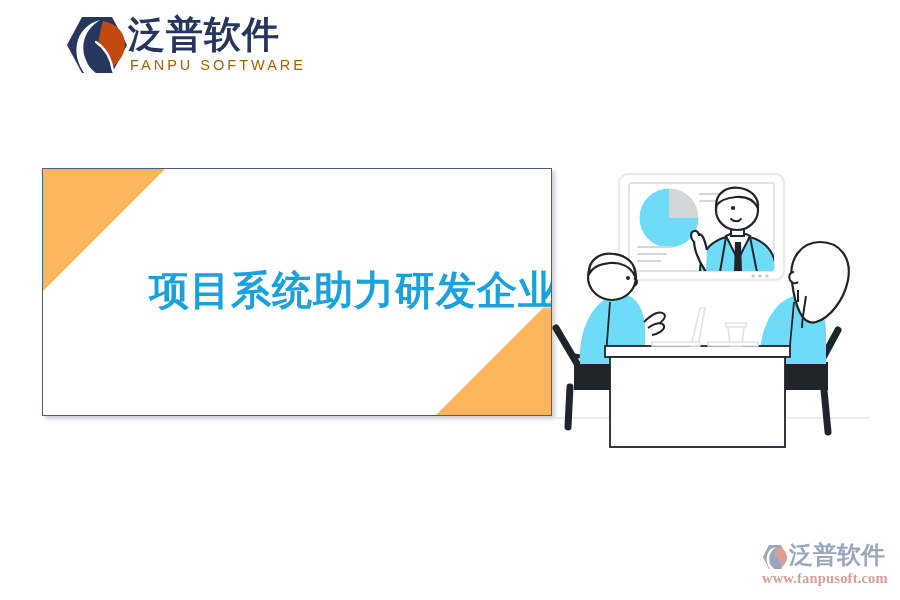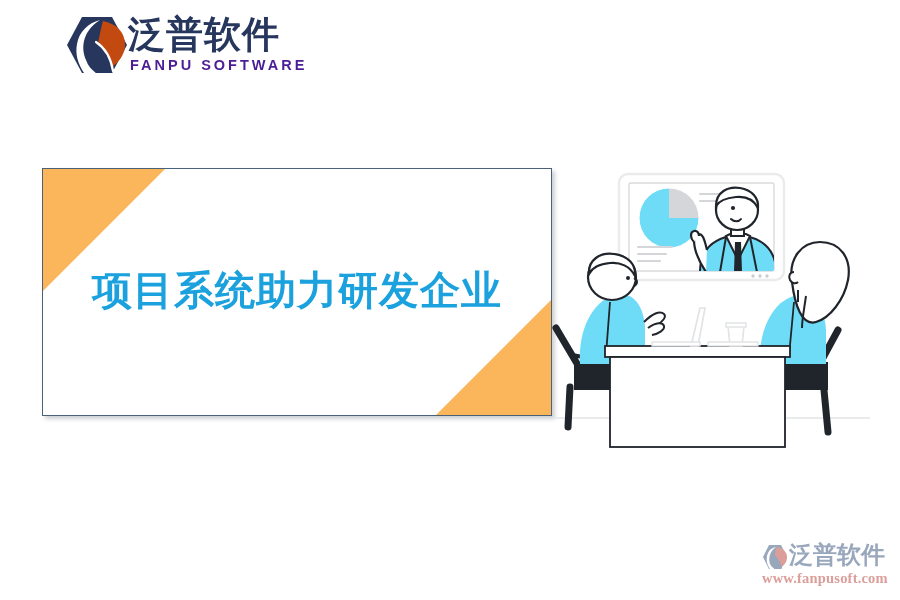--- a/index.html
+++ b/index.html
@@ -48,24 +48,23 @@
     letter-spacing: 1px;
     white-space: nowrap;
     font-family: "DejaVu Sans", "Liberation Sans", sans-serif;
   }
   .brand-en {
     position: absolute;
     left: 2px;
     top: 43px;
     font-size: 14.5px;
     line-height: 16px;
-    color: #4c1d95;
+    color: #a16207;
     letter-spacing: 3.0px;
     white-space: nowrap;
-    font-weight: bold;
   }
 
   
   #title-card {
     position: absolute;
     left: 42px;
     top: 168px;
     width: 510px;
     height: 248px;
     background: #ffffff;
@@ -87,27 +86,27 @@
     position: absolute;
     right: 0;
     bottom: 0;
     width: 0;
     height: 0;
     border-bottom: 115px solid #fbb55a;
     border-left: 115px solid transparent;
   }
   #title-text-block {
     position: absolute;
-    left: 0;
+    left: 8px;
     top: 0;
     width: 100%;
     height: 100%;
     display: flex;
-    flex-direction: row;
-    align-items: center;
+    flex-direction: column;
+    align-items: flex-end;
     justify-content: center;
     z-index: 4;
   }
   .title-line {
     font-family: "DejaVu Sans", "Liberation Sans", sans-serif;
     font-weight: bold;
     font-size: 40px;
     line-height: 50px;
     color: #1ba1dd;
     letter-spacing: 1px;

